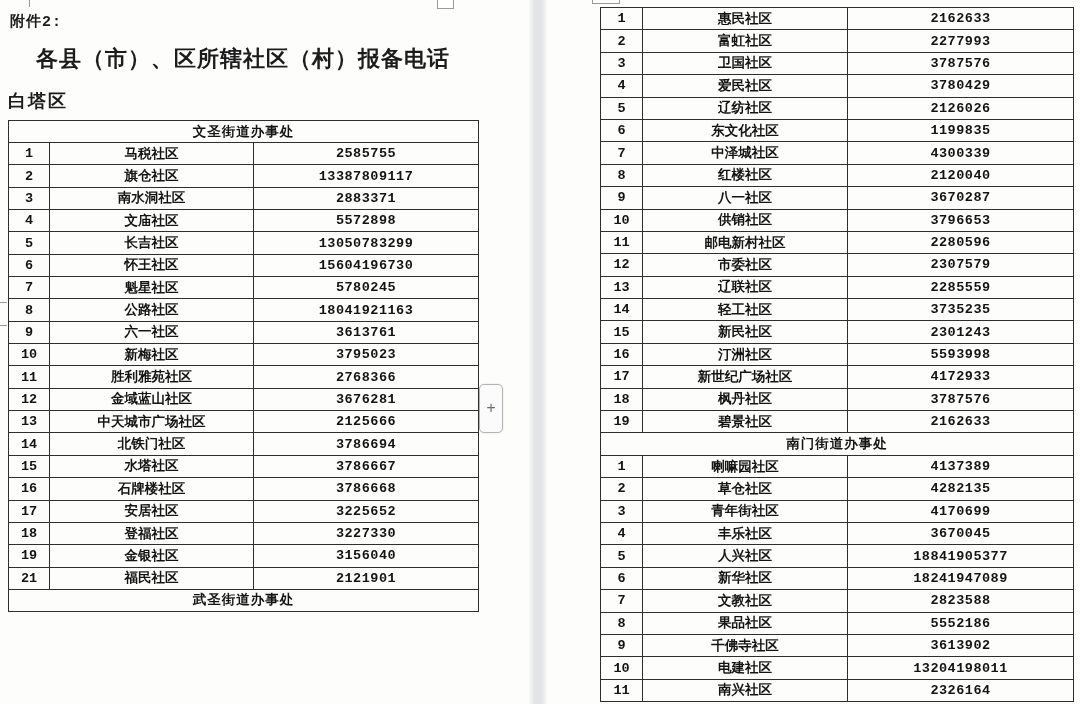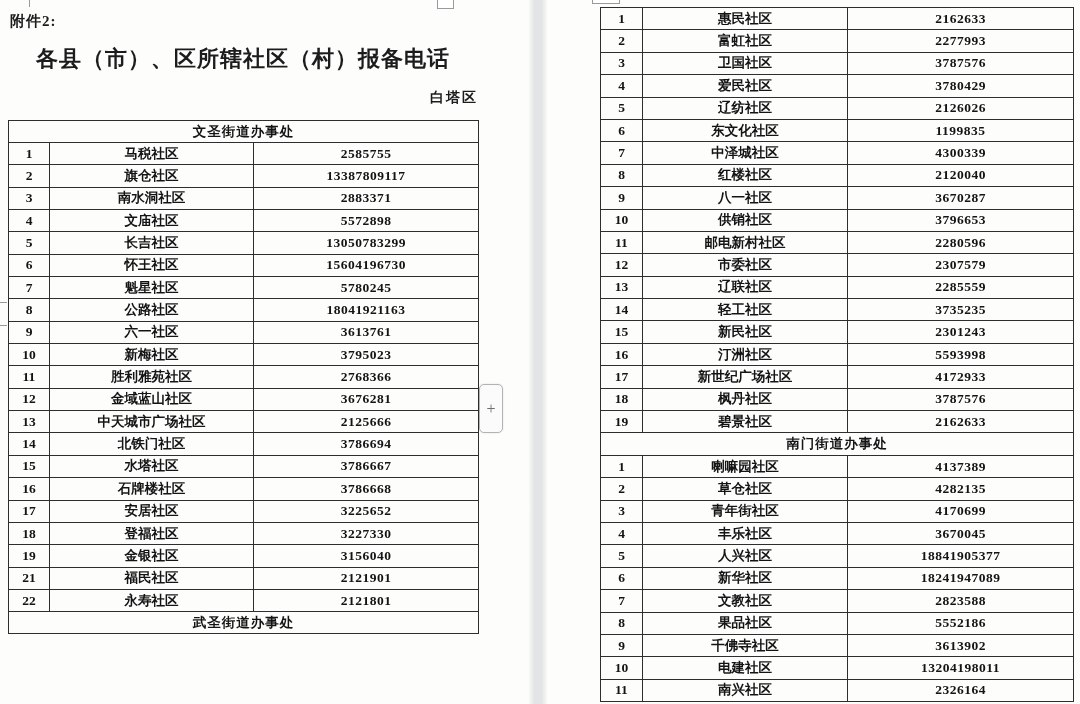--- a/index.html
+++ b/index.html
@@ -1,37 +1,37 @@
 <!DOCTYPE html>
 <html><head>
 <meta charset="utf-8">
 <style>
   html,body{margin:0;padding:0;background:#ffffff;}
   #canvas{
     position:relative;width:1080px;height:704px;overflow:hidden;
     background:#fdfdfc;
-    font-family:Liberation Serif, serif;
+    font-family:Liberation Mono, monospace;
     color:#1c1c1c;
   }
   
   .gutter{
     position:absolute;top:0;left:529px;width:18px;height:704px;
     background:linear-gradient(to right, rgba(0,0,0,0.015), #e2e4e6 30%, #e2e4e6 70%, rgba(0,0,0,0.015));
   }
   .attachment{
     position:absolute;left:10px;top:12px;
     font-size:15px;font-weight:bold;letter-spacing:1px;
   }
   .doc-title{
     position:absolute;left:8px;top:44px;width:470px;text-align:center;
     font-size:22px;font-weight:bold;letter-spacing:1px;
   }
   .district{
-    position:absolute;left:8px;top:89px;width:470px;text-align:right;
-    font-size:14px;font-weight:bold;letter-spacing:2px;
+    position:absolute;left:8px;top:89px;width:470px;text-align:left;
+    font-size:18px;font-weight:bold;letter-spacing:2px;
   }
   table.tbl{
     border-collapse:collapse;table-layout:fixed;
     position:absolute;
     font-weight:bold;
   }
   table.tbl td, table.tbl th{
     border:1px solid #2e2e2e;
     padding:0;overflow:hidden;white-space:nowrap;
     text-align:center;vertical-align:middle;
@@ -181,25 +181,20 @@
         <tr>
           <td class="c-num">19</td>
           <td class="c-name">金银社区</td>
           <td class="c-phone">3156040</td>
         </tr>
         <tr>
           <td class="c-num">21</td>
           <td class="c-name">福民社区</td>
           <td class="c-phone">2121901</td>
         </tr>
-        <tr>
-          <td class="c-num">22</td>
-          <td class="c-name">永寿社区</td>
-          <td class="c-phone">2121801</td>
-        </tr>
       </tbody>
     <tbody>
         <tr class="row-section">
       <td colspan="3">武圣街道办事处</td>
     </tr>
   </tbody>
     </table>
 
   <div class="plus-btn">
     <span>+</span>

